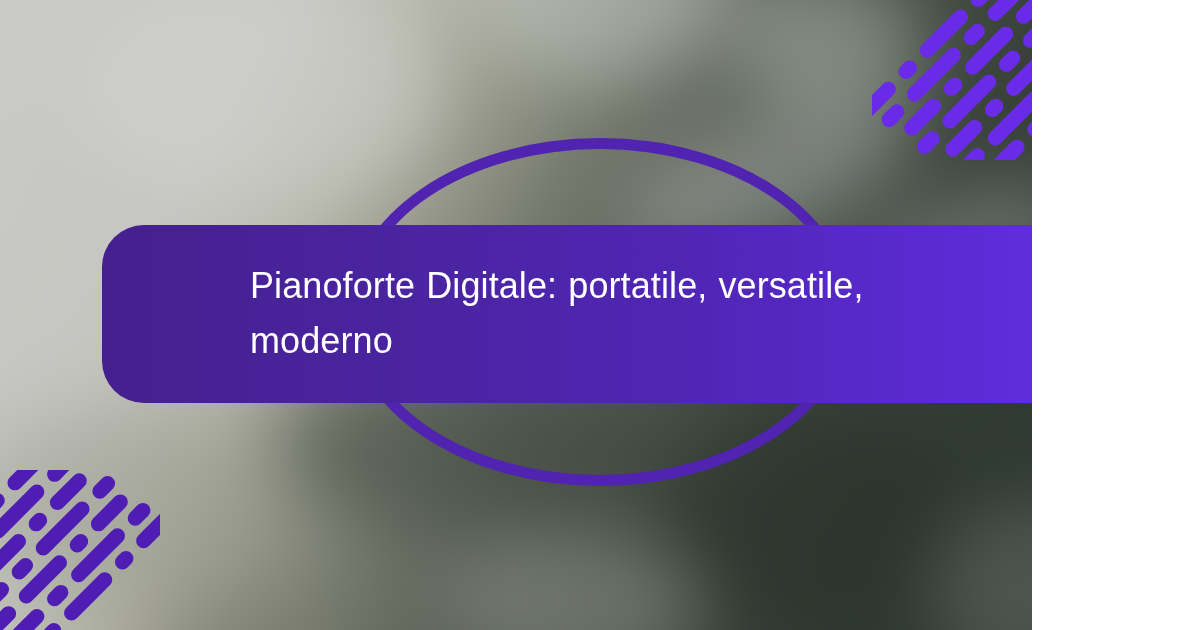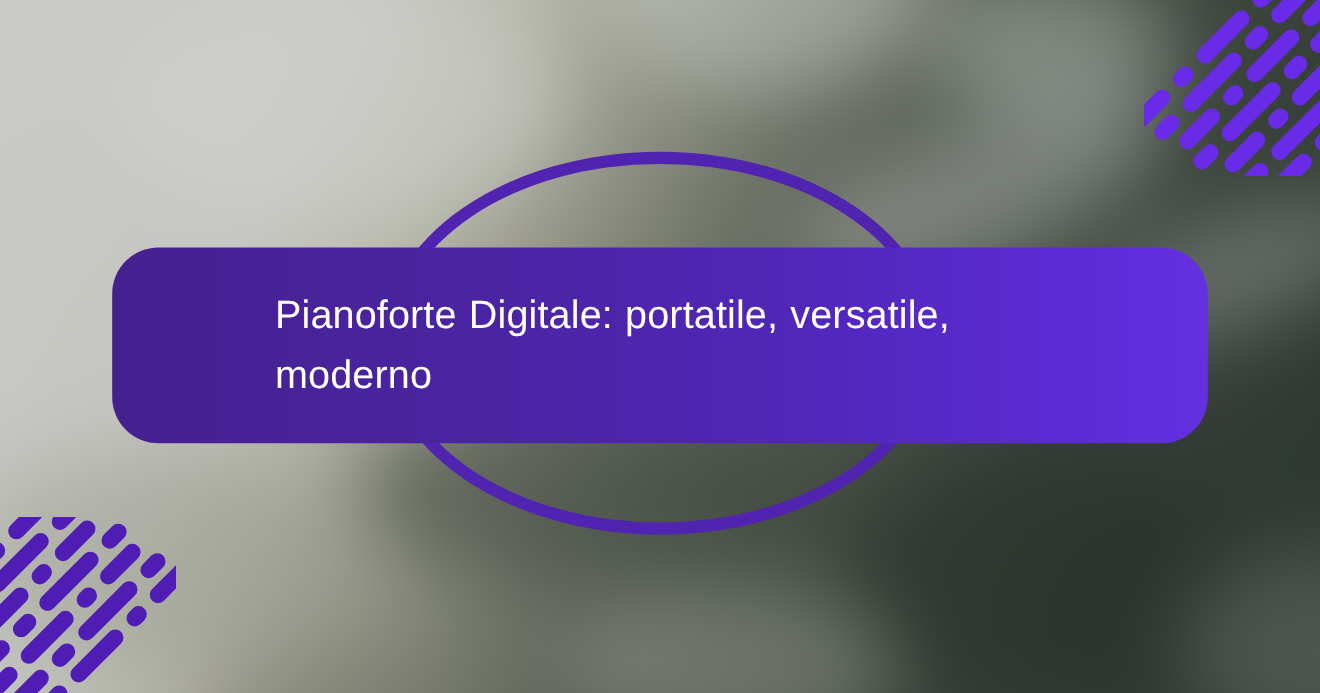--- a/index.html
+++ b/index.html
@@ -6,21 +6,21 @@
 
   html, body {
     width: 1200px;
     height: 630px;
     overflow: hidden;
     font-family: "Liberation Sans", sans-serif;
   }
 
   #banner {
     position: relative;
-    width: 1200px;
+    width: 1032px;
     height: 630px;
     overflow: hidden;
     background: #404040;
   }
 
   
   .bg-photo {
     position: absolute;
     inset: -40px;
     filter: blur(26px);

